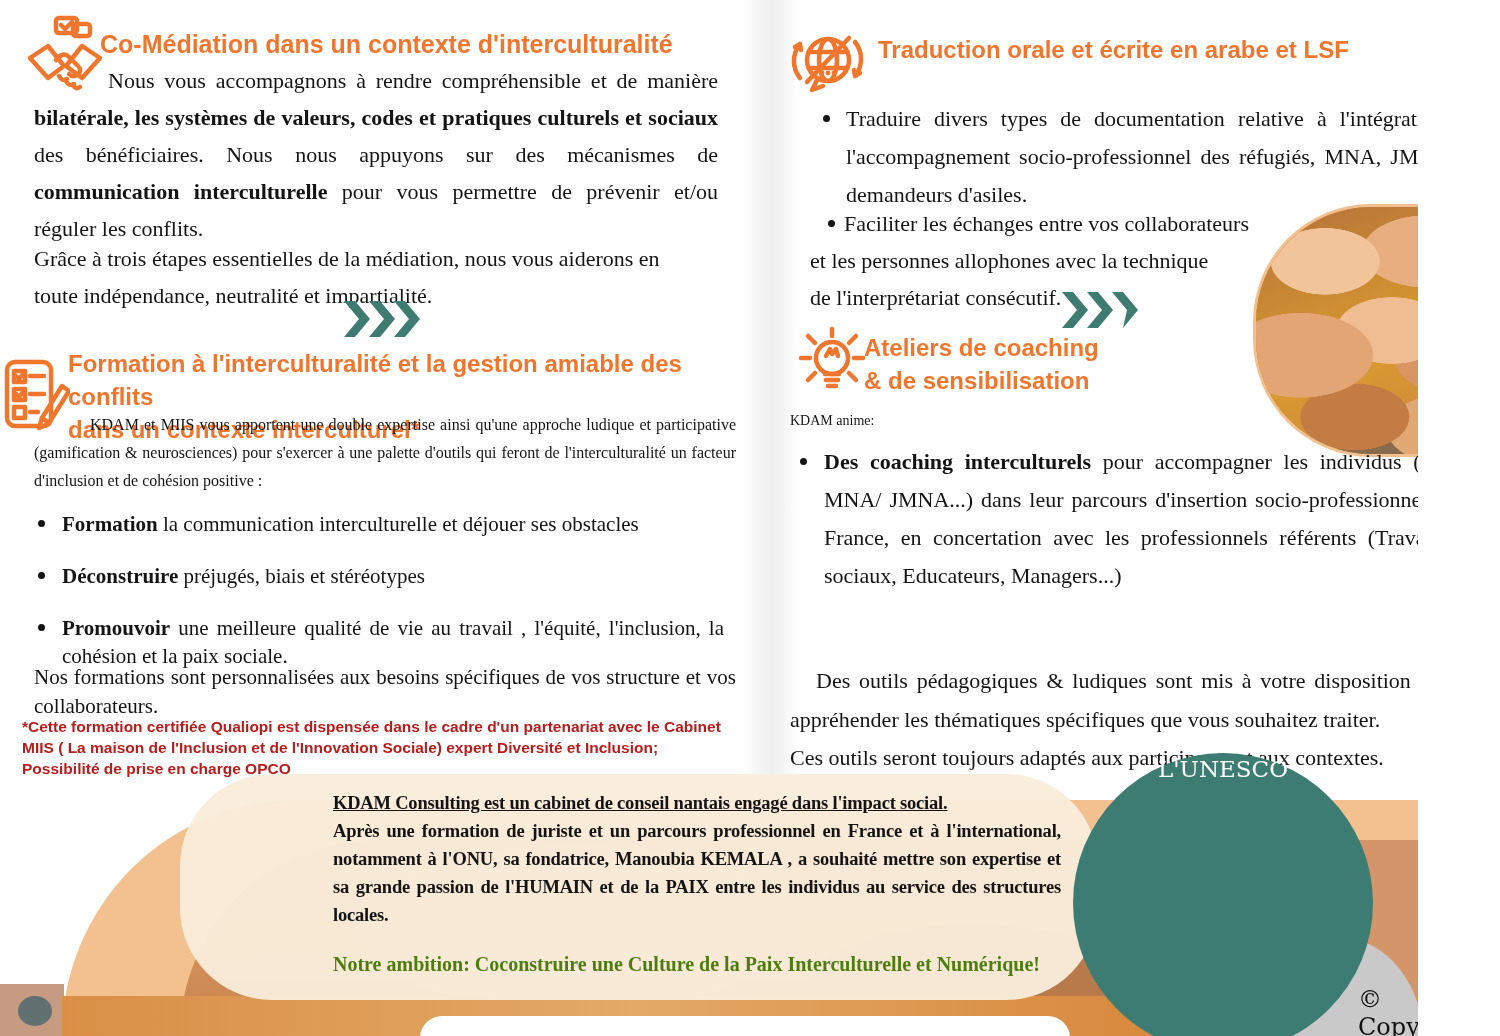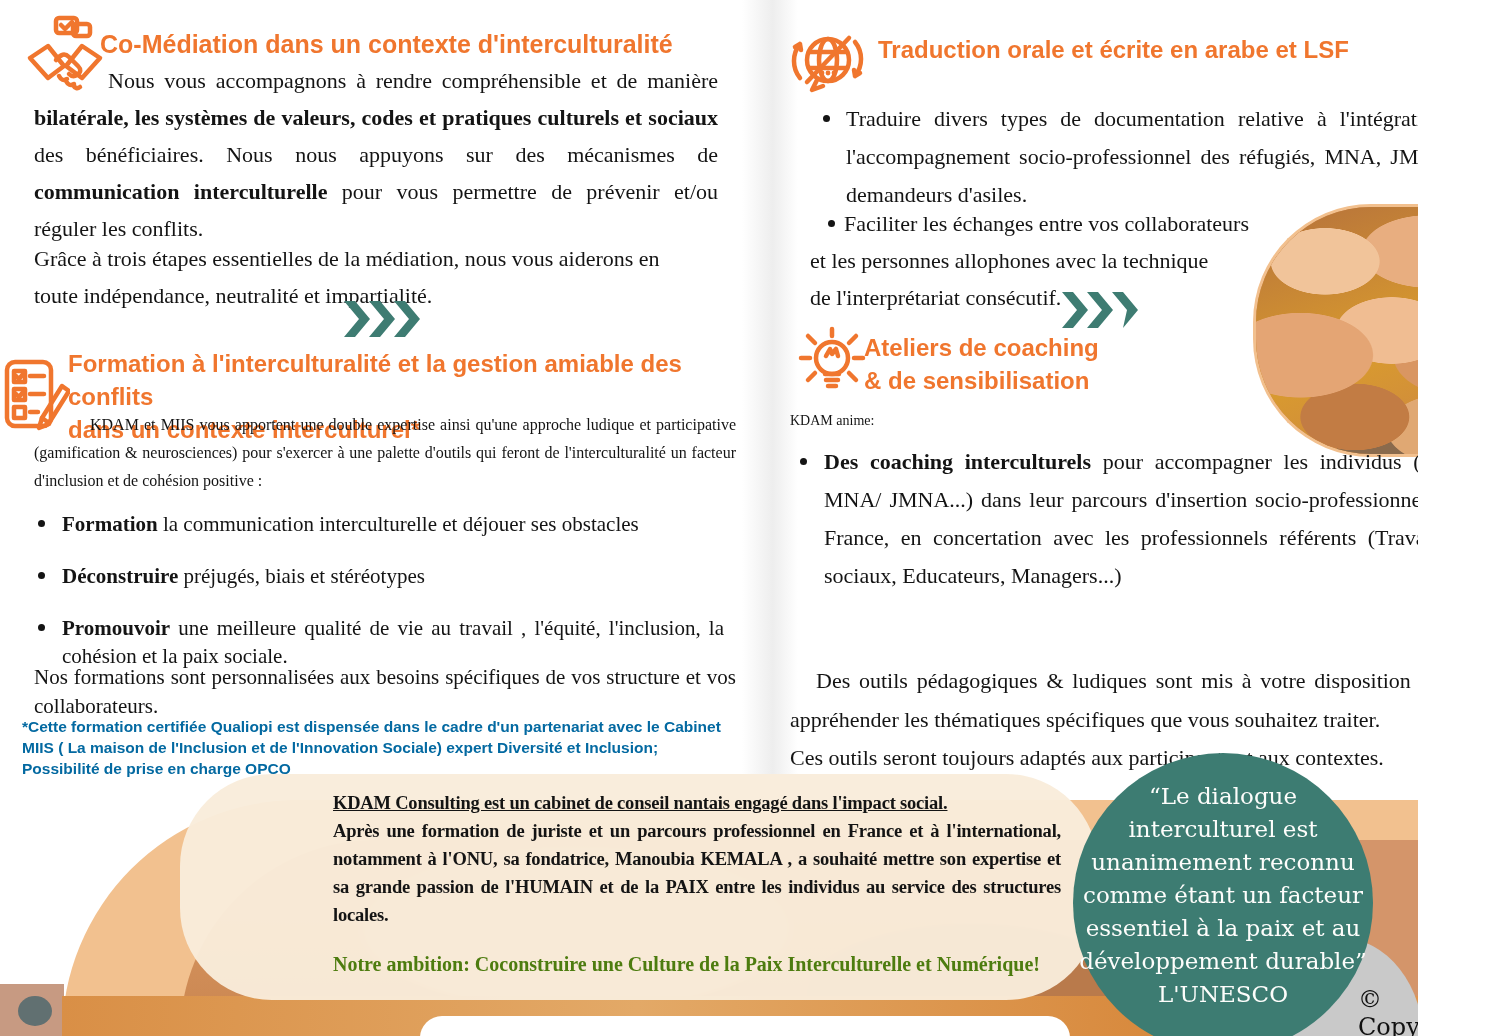--- a/index.html
+++ b/index.html
@@ -25,21 +25,21 @@
   .s2-icon{left:2px;top:356px;}
   .s2-title{left:68px;top:347px;font-size:24px;line-height:33px;width:680px;}
   .s2-intro{left:34px;top:411px;width:702px;font-size:16px;line-height:28px;
             text-align:justify;text-indent:56px;}
   .s2-list{left:62px;top:510px;width:662px;font-size:21px;line-height:28px;}
   .s2-list .li{position:relative;margin-bottom:24px;text-align:justify;}
   .li::before{content:"";position:absolute;left:-24px;top:10px;width:7px;height:7px;
               border-radius:50%;background:#141414;}
   .s2-outro{left:34px;top:663px;width:702px;font-size:21px;line-height:29px;text-align:justify;}
   .footnote{left:22px;top:716px;width:716px;font-family:"Liberation Sans",sans-serif;
-            font-weight:bold;font-size:15.5px;line-height:21px;color:#0369a1;white-space:pre-line;}
+            font-weight:bold;font-size:15.5px;line-height:21px;color:#b91c1c;white-space:pre-line;}
 
   
   .r1-icon{left:786px;top:24px;}
   .r1-title{left:878px;top:36px;font-size:24px;width:600px;}
   .r1-b1{left:846px;top:100px;width:628px;font-size:22px;line-height:38px;text-align:justify;position:absolute;}
   .r1-b1::before{content:"";position:absolute;left:-23px;top:15px;width:7px;height:7px;
                  border-radius:50%;background:#141414;}
   .r1-b2{left:810px;top:205px;width:452px;font-size:22px;line-height:37px;
          white-space:pre-line;text-indent:34px;position:absolute;}
   .r1-b2::before{content:"";position:absolute;left:18px;top:15px;width:7px;height:7px;
@@ -231,24 +231,18 @@
   <div class="abs gray-crescent"></div>
 
   <div class="abs panel"></div>
   <div class="abs about about1">KDAM Consulting est un cabinet de conseil nantais  engagé dans l'impact social.</div>
   <div class="abs about about2">Après une formation de juriste et un parcours professionnel en France et à l'international, notamment à l'ONU, sa  fondatrice, Manoubia KEMALA , a souhaité mettre son expertise et sa grande passion de l'HUMAIN et de la PAIX entre les individus au service  des structures locales.</div>
   <div class="abs ambition">Notre ambition: Coconstruire une Culture de la Paix Interculturelle et Numérique!</div>
 
   <div class="abs white-bottom"></div>
 
   <div class="abs quote-circle">
-    <div class="quote-text">“Le dialogue
-interculturel est
-unanimement reconnu
-comme étant un facteur
-essentiel à  la paix et  au
-développement durable”</div>
     <div class="quote-attr">L'UNESCO</div>
   </div>
 
   <div class="abs copyright">© Copyright</div>
 
 </div>
 
 </body></html>

